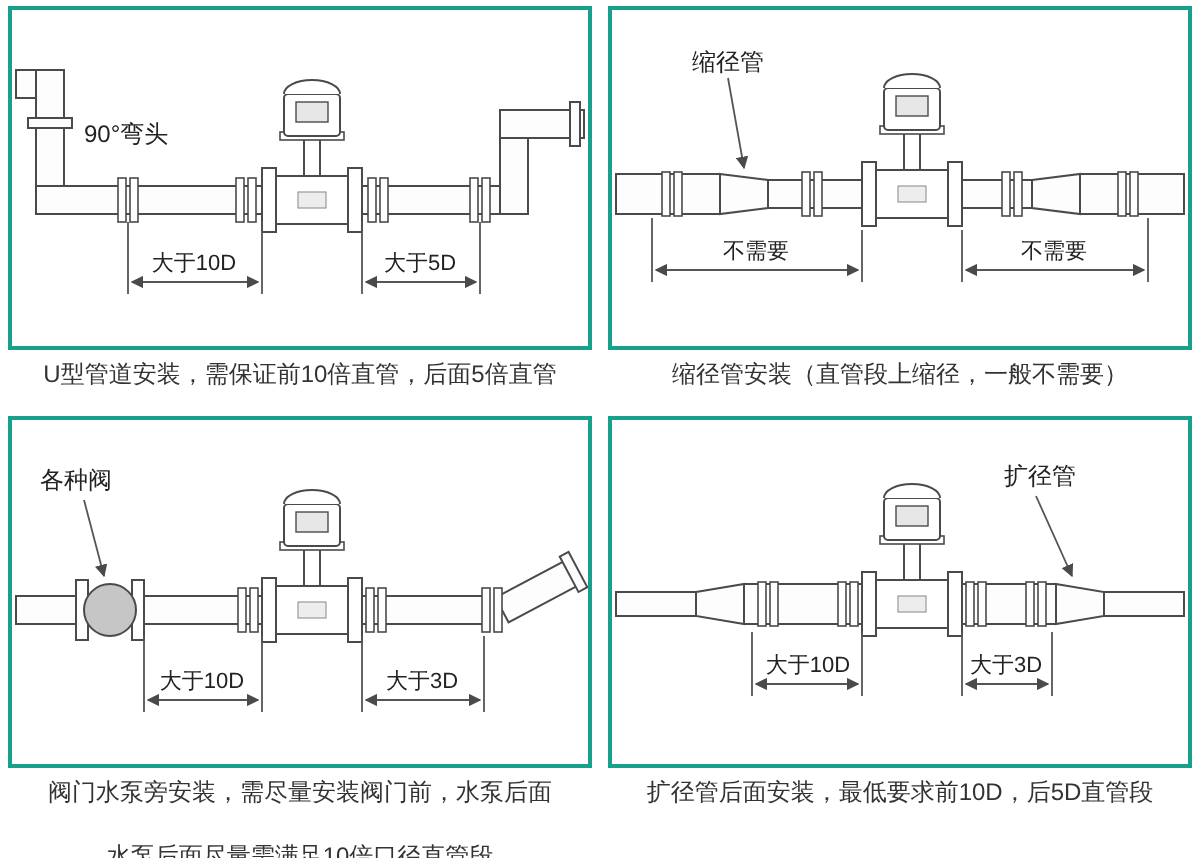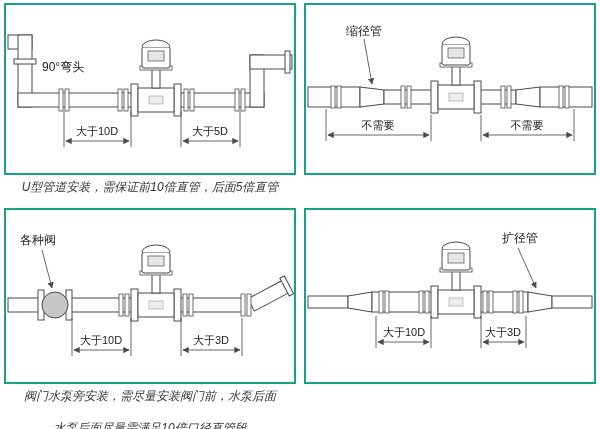--- a/index.html
+++ b/index.html
@@ -4,21 +4,21 @@
 <style>
   html,body{margin:0;padding:0;}
   body{
     width:600px;height:429px;background:#fff;overflow:hidden;
     font-family:"Liberation Sans","DejaVu Sans",sans-serif;
   }
   .grid{display:grid;grid-template-columns:300px 300px;grid-template-rows:205px 224px;}
   .cell{box-sizing:border-box;padding:3px 4px 0;}
   .panel{border:2px solid #18a08c;background:#fff;}
   svg{display:block;}
-  .caption{font-size:12px;color:#333;text-align:center;line-height:16px;margin-top:4px;font-style:italic;}
+  .caption{font-size:12px;color:#333;text-align:center;line-height:16px;margin-top:4px;}
   
   .pipe rect,.pipe polygon{fill:#fdfdfd;stroke:#4a4a4a;stroke-width:1;}
   .dim line{stroke:#555;stroke-width:0.9;}
   .dim text{font-size:11px;fill:#222;}
   .lbl{font-size:12px;fill:#222;}
   .leader{stroke:#555;stroke-width:0.9;fill:none;}
 </style>
 </head>
 <body>
 
@@ -106,20 +106,21 @@
         <g class="dim">
           <line x1="175" y1="110" x2="175" y2="136"></line>
           <line x1="268" y1="104" x2="268" y2="136"></line>
           <line x1="177" y1="130" x2="266" y2="130" marker-start="url(#ah)" marker-end="url(#ah)"></line>
           <text x="221" y="124" text-anchor="middle">不需要</text>
         </g>
         <line class="leader" x1="58" y1="34" x2="66" y2="79" marker-end="url(#ah)"></line>
         <text class="lbl" x="40" y="30">缩径管</text>
       </svg>
     </div>
+    <div class="caption">缩径管安装（直管段上缩径，一般不需要）</div>
   </div>
 
   <div class="cell">
     <div class="panel">
       <svg width="288" height="172" viewBox="0 0 288 172">
         <g class="pipe">
           <rect x="2" y="88" width="234" height="14"></rect>
           <g transform="translate(245,95) rotate(-28)">
             <rect x="0" y="-7" width="40" height="14"></rect>
             <rect x="38" y="-10" width="5" height="20"></rect>
@@ -178,15 +179,16 @@
         <g class="dim">
           <line x1="175" y1="106" x2="175" y2="138"></line>
           <line x1="220" y1="106" x2="220" y2="138"></line>
           <line x1="177" y1="132" x2="218" y2="132" marker-start="url(#ah)" marker-end="url(#ah)"></line>
           <text x="197" y="126" text-anchor="middle">大于3D</text>
         </g>
         <line class="leader" x1="212" y1="38" x2="230" y2="78" marker-end="url(#ah)"></line>
         <text class="lbl" x="196" y="32">扩径管</text>
       </svg>
     </div>
+    <div class="caption">扩径管后面安装，最低要求前10D，后5D直管段</div>
   </div>
 
 </div>
 
 </body></html>

